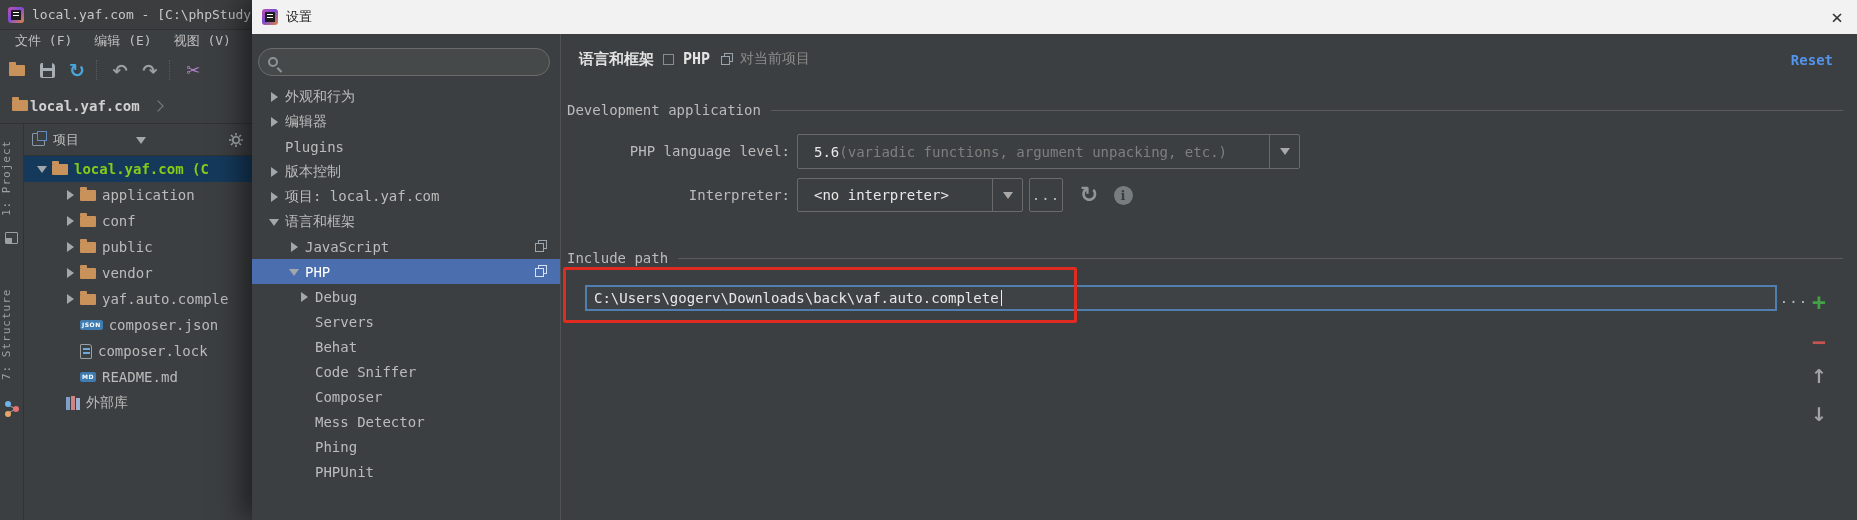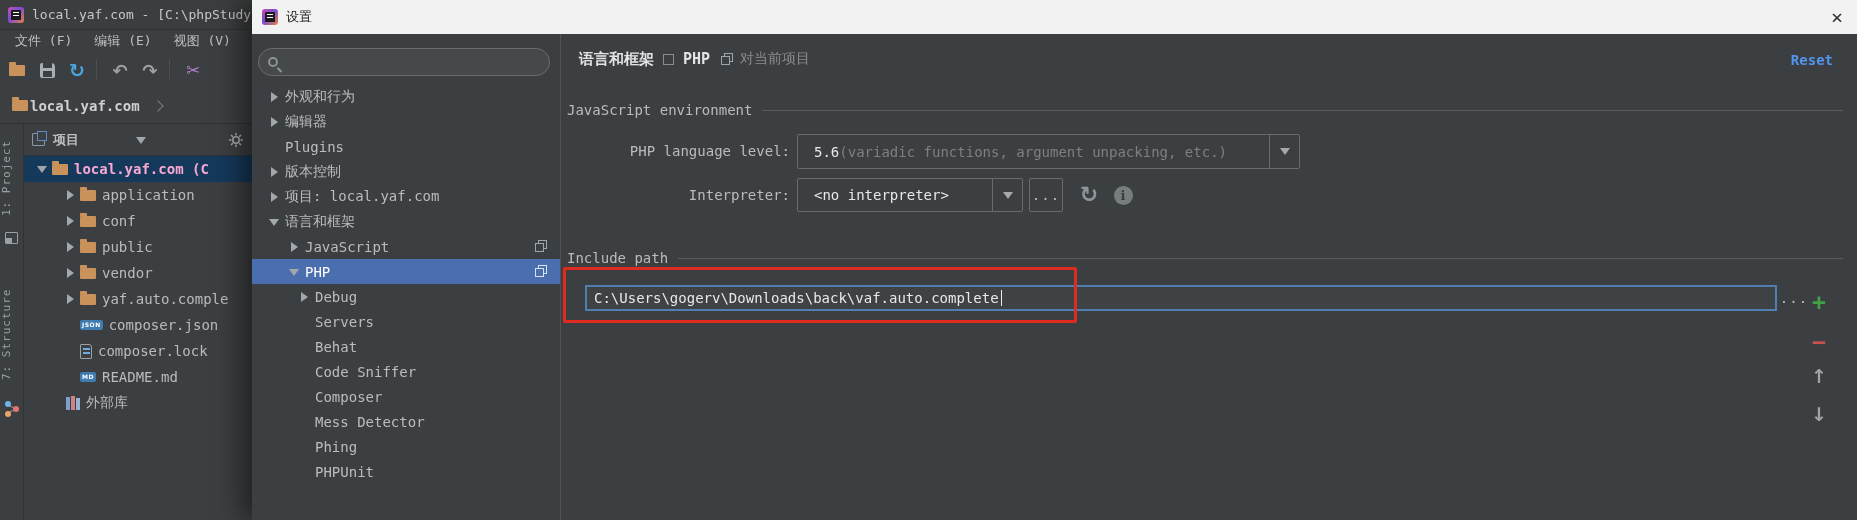--- a/index.html
+++ b/index.html
@@ -32,31 +32,31 @@
   .chev { width:8px; height:8px; border-top:1px solid #7d7d7d; border-right:1px solid #7d7d7d; transform:rotate(45deg); margin-left:14px; flex:none; }
 
   
   .stripe { position:absolute; left:0; top:124px; bottom:0; width:24px; border-right:1px solid #323232; }
   .vlabel { position:absolute; left:0; width:24px; writing-mode:vertical-rl; transform:rotate(180deg); font-size:11px; color:#9aa0a3; text-align:center; letter-spacing:1px; }
   .stripe-ic { position:absolute; left:5px; width:13px; height:12px; border:1px solid #9aa0a3; border-radius:1px; }
   .stripe-ic::after { content:""; position:absolute; left:0; bottom:0; width:6px; height:5px; background:#9aa0a3; }
 
   
   .proj-panel { position:absolute; left:24px; top:124px; width:228px; bottom:0; overflow:hidden; }
-  .proj-header { height:32px; display:flex; align-items:center; border-bottom:1px solid #323232; padding:0 8px;font-weight:bold; }
+  .proj-header { height:32px; display:flex; align-items:center; border-bottom:1px solid #323232; padding:0 8px; }
   .ph-ic { width:13px; height:13px; border:1px solid #8b98a5; border-radius:1px; position:relative; flex:none; }
   .ph-ic::after { content:""; position:absolute; right:-3px; top:-3px; width:8px; height:8px; border:1px solid #5f8cc0; background:#3c3f41; }
   .ph-label { margin-left:8px; font-size:13px; color:#bdbdbd; }
   .tri { position:relative; width:12px; height:12px; flex:none; }
   .tri-r::after { content:""; position:absolute; left:3px; top:1px; border-left:7px solid #a2a7ab; border-top:5px solid transparent; border-bottom:5px solid transparent; }
   .tri-d::after { content:""; position:absolute; left:1px; top:3px; border-top:7px solid #a2a7ab; border-left:5px solid transparent; border-right:5px solid transparent; }
   .ph-caret { margin-left:56px; }
   .gear { margin-left:auto; }
   .trow { display:flex; align-items:center; height:26px; font-size:14px; color:#bbb; white-space:nowrap; }
-  .trow.sel { background:#15395b; color:#f9a8d4; font-weight:bold; }
+  .trow.sel { background:#15395b; color:#84cc16; font-weight:bold; }
   .trow .tlabel { margin-left:6px; overflow:hidden; }
   .badge { display:inline-block; flex:none; font-size:6px; font-weight:bold; color:#fff; background:#3e7cb1; border-radius:2px; padding:2px 2px; line-height:1; letter-spacing:.5px; font-family:"DejaVu Sans",sans-serif; }
   .ic-doc { width:12px; height:15px; border:1px solid #9aa0a6; border-radius:1px 3px 1px 1px; position:relative; flex:none; background:#3c3f41; }
   .ic-doc::after { content:""; position:absolute; left:2px; top:3px; width:7px; height:8px;
     background:repeating-linear-gradient(to bottom,#6fa8dc 0 2px,transparent 2px 4px); }
   .ic-lib { display:flex; gap:1px; align-items:flex-end; flex:none; height:14px; }
   .ic-lib i { width:4px; height:13px; background:#7f9ec9; }
   .ic-lib i:nth-child(2){ background:#cf8383; height:14px; }
   .ic-lib i:nth-child(3){ background:#9ab3d5; height:12px; }
 
@@ -332,21 +332,21 @@
           <span class="crumb-strong">PHP</span>
           <svg width="14" height="14" viewBox="0 0 14 14">
             <rect x="4.5" y="1.5" width="8" height="8" fill="none" stroke="#9aa5ad"></rect>
             <rect x="1.5" y="4.5" width="8" height="8" fill="#3c3f41" stroke="#9aa5ad"></rect>
           </svg>
           <span class="crumb-scope">对当前项目</span>
         </div>
         <span class="reset-link">Reset</span>
 
         <div class="section" style="top:64px;">
-          <span class="sec-label">JavaScript environment</span>
+          <span class="sec-label">Development application</span>
           <span class="sec-line"></span>
         </div>
 
         <span class="form-label" style="top:109px;">PHP language level:</span>
         <div class="combo" style="left:236px;top:100px;width:503px;height:35px;">
           <span class="val">5.6</span>
           <span class="hint"> (variadic functions, argument unpacking, etc.)</span>
           <span class="combo-arrow"></span>
         </div>
 

